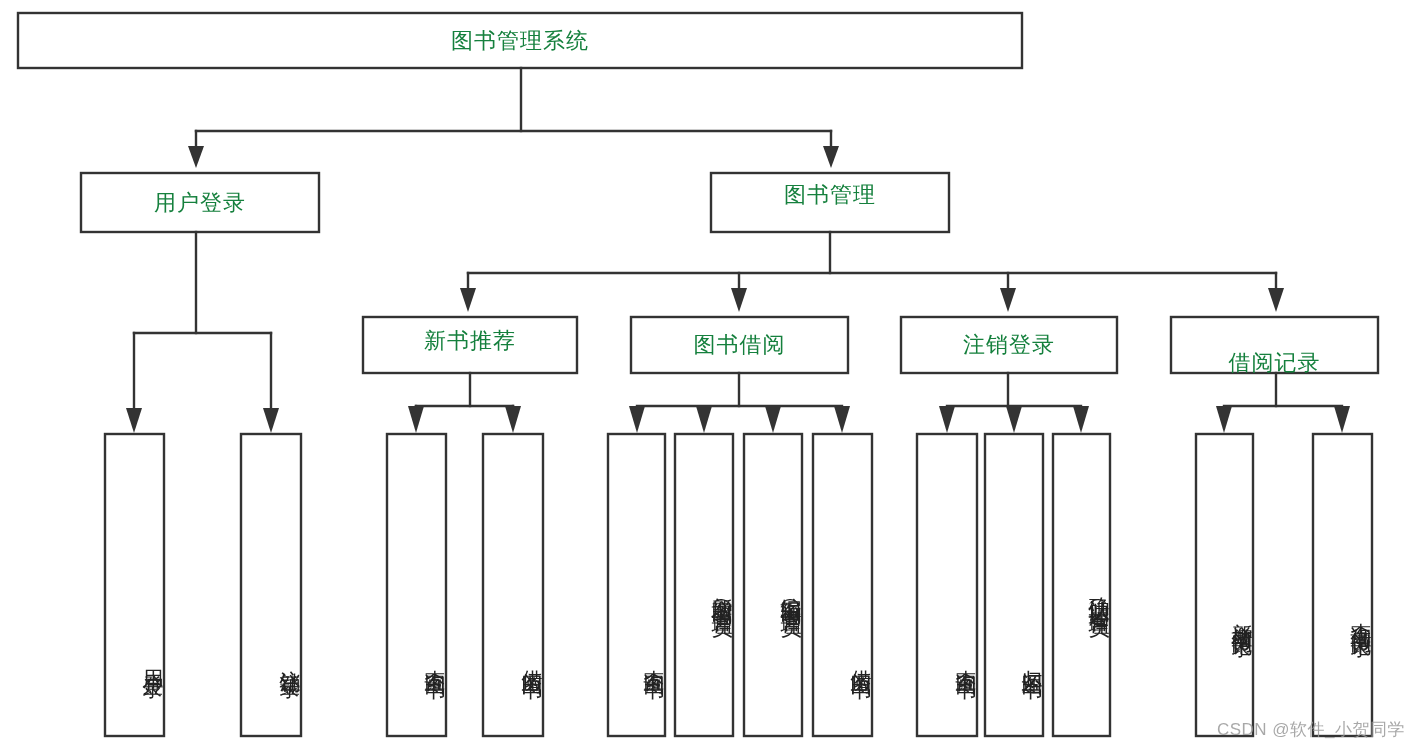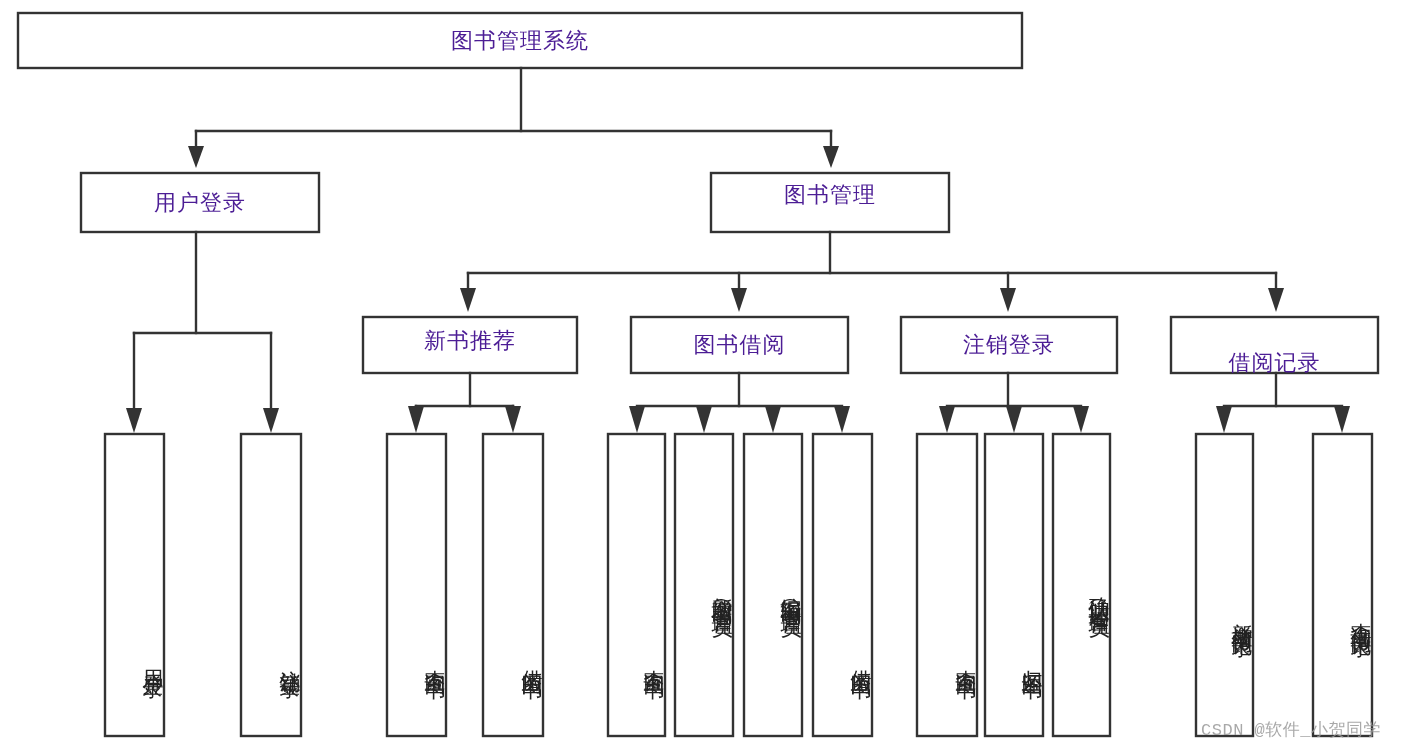--- a/index.html
+++ b/index.html
@@ -54,33 +54,33 @@
     white-space: nowrap;
     display: flex;
     align-items: flex-start;
     justify-content: center;
     pointer-events: none;
   }
   .htext-wrap {
     position: absolute;
     font-family: "Liberation Sans", "DejaVu Sans", sans-serif;
     font-size: 22px;
-    color: #4c1d95;
+    color: #15803d;
     letter-spacing: 1px;
     white-space: nowrap;
     display: flex;
     align-items: center;
     justify-content: center;
     pointer-events: none;
   }
   #watermark {
     position: absolute;
-    right: 24px;
+    right: 0;
     bottom: 6px;
-    font-family: Liberation Mono, monospace;
+    font-family: Liberation Sans, sans-serif;
     font-size: 17px;
     color: #9a9a9a;
     opacity: 0.85;
     white-space: nowrap;
     letter-spacing: 0.5px;
   }
 </style>
 </head>
 <body>
 

